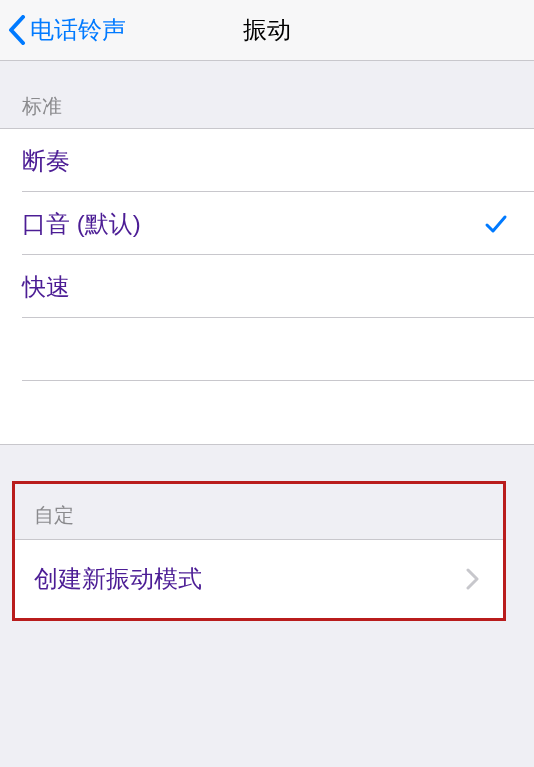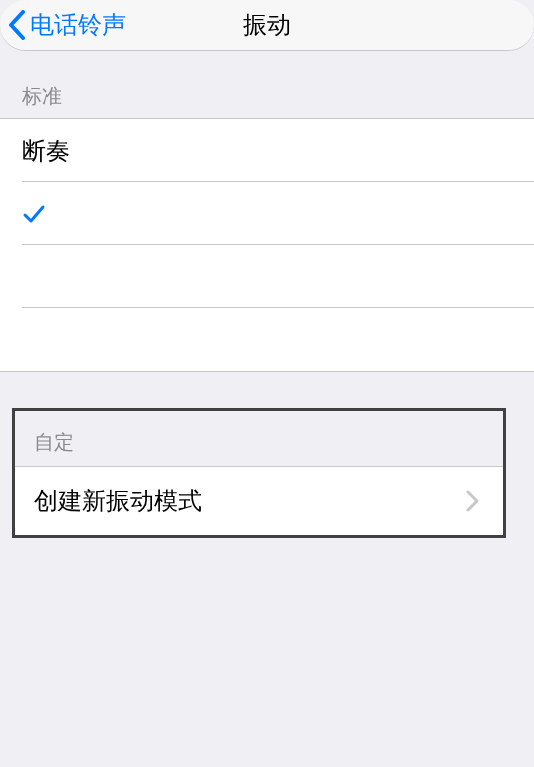--- a/index.html
+++ b/index.html
@@ -8,27 +8,26 @@
       box-sizing: border-box;
     }
     body {
       width: 534px;
       height: 767px;
       background: #efeff4;
       font-family: -apple-system, "Helvetica Neue", Helvetica, Arial, sans-serif;
       overflow: hidden;
     }
     .nav-bar {
-      height: 51px;
+      height: 61px;
       background: #f7f7f8;
       border-bottom: 1px solid #c8c7cc;
       display: flex;
       align-items: center;
       position: relative;
-      border-radius: 26px;
     }
     .back-button {
       display: flex;
       align-items: center;
       padding-left: 8px;
       color: #007aff;
       cursor: pointer;
     }
     .back-chevron {
       width: 18px;
@@ -57,21 +56,21 @@
       background: #fff;
       border-top: 1px solid #c8c7cc;
       border-bottom: 1px solid #c8c7cc;
     }
     .list-item {
       height: 63px;
       display: flex;
       align-items: center;
       padding: 0 22px;
       font-size: 24px;
-      color: #000000;
+      color: #4c1d95;
       position: relative;
       cursor: pointer;
     }
     .list-item-label {
       flex: 1;
     }
     .divider {
       position: absolute;
       bottom: 0;
       left: 22px;
@@ -86,33 +85,33 @@
       width: 24px;
       height: 24px;
       margin-right: 4px;
     }
     .disclosure {
       width: 14px;
       height: 22px;
       margin-right: 4px;
     }
     .highlight-box {
-      border: 3px solid #404040;
+      border: 3px solid #b91c1c;
       margin: 36px 28px 0 12px;
     }
     .highlight-box .section-header {
       padding: 18px 19px 10px 19px;
       font-size: 20px;
     }
     .highlight-box .list {
       border-top: 1px solid #c8c7cc;
       border-bottom: none;
     }
     .highlight-box .list-item {
-      height: 68px;
+      height: 78px;
       padding: 0 19px;
     }
   </style>
 </head>
 <body>
 
 <div class="nav-bar">
   <div class="back-button">
     <svg class="back-chevron" viewBox="0 0 18 30">
       <polyline points="15,2 3,15 15,28" fill="none" stroke="#007aff" stroke-width="4" stroke-linecap="round" stroke-linejoin="round"></polyline>
@@ -123,23 +122,28 @@
 </div>
 
 <div class="section-header">标准</div>
 
 <div class="list">
   <div class="list-item">
     <span class="list-item-label">断奏</span>
     <div class="divider"></div>
   </div>
   <div class="list-item">
+    <span class="list-item-label">口音 (默认)</span>
     <svg class="checkmark" viewBox="0 0 24 24">
       <polyline points="3,13 9,19 21,5" fill="none" stroke="#007aff" stroke-width="3" stroke-linecap="round" stroke-linejoin="round"></polyline>
     </svg>
+    <div class="divider"></div>
+  </div>
+  <div class="list-item">
+    <span class="list-item-label">快速</span>
     <div class="divider"></div>
   </div>
   <div class="list-item">
     <div class="divider"></div>
   </div>
   <div class="list-item">
     <div class="divider"></div>
   </div>
 </div>
 

